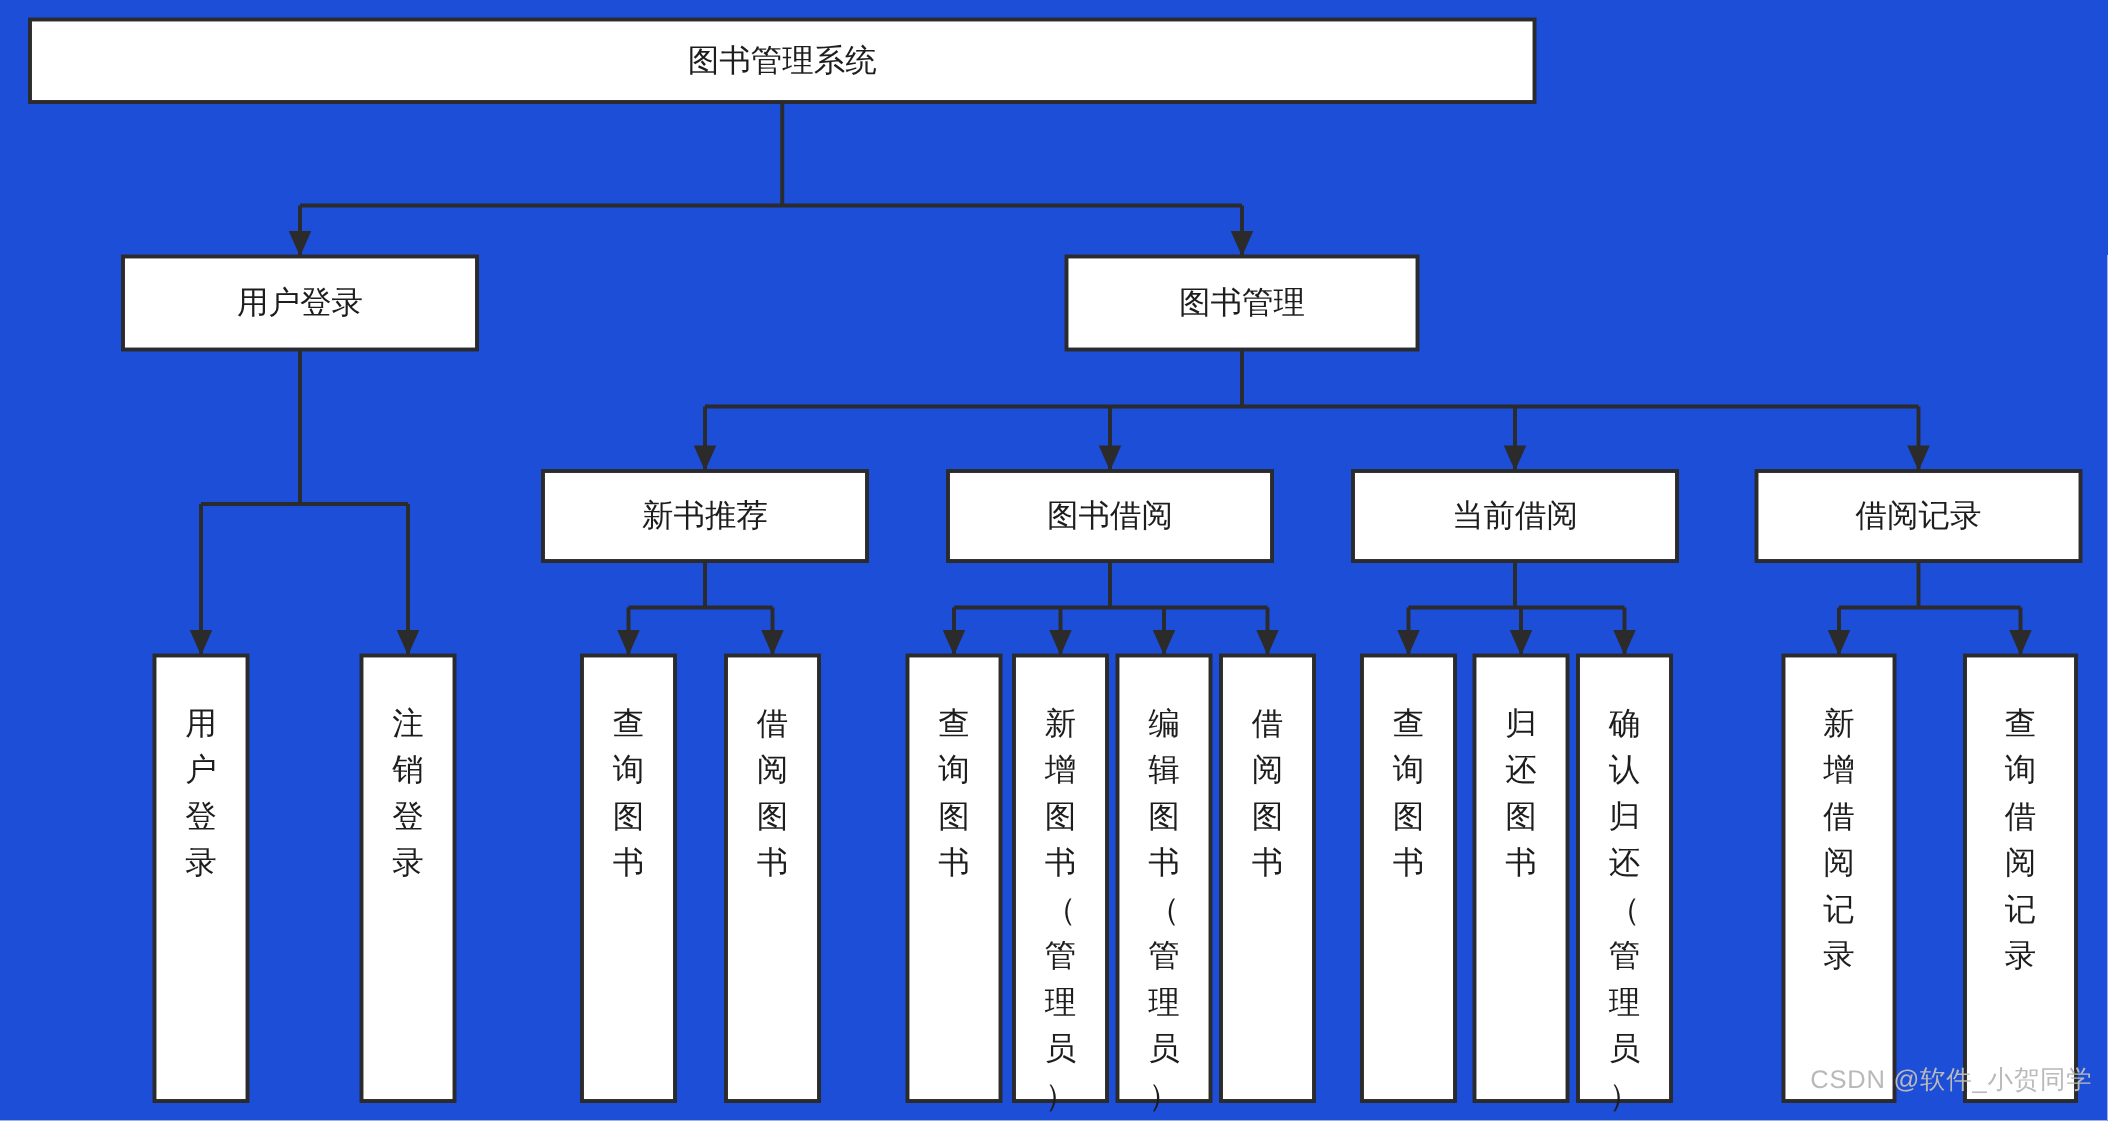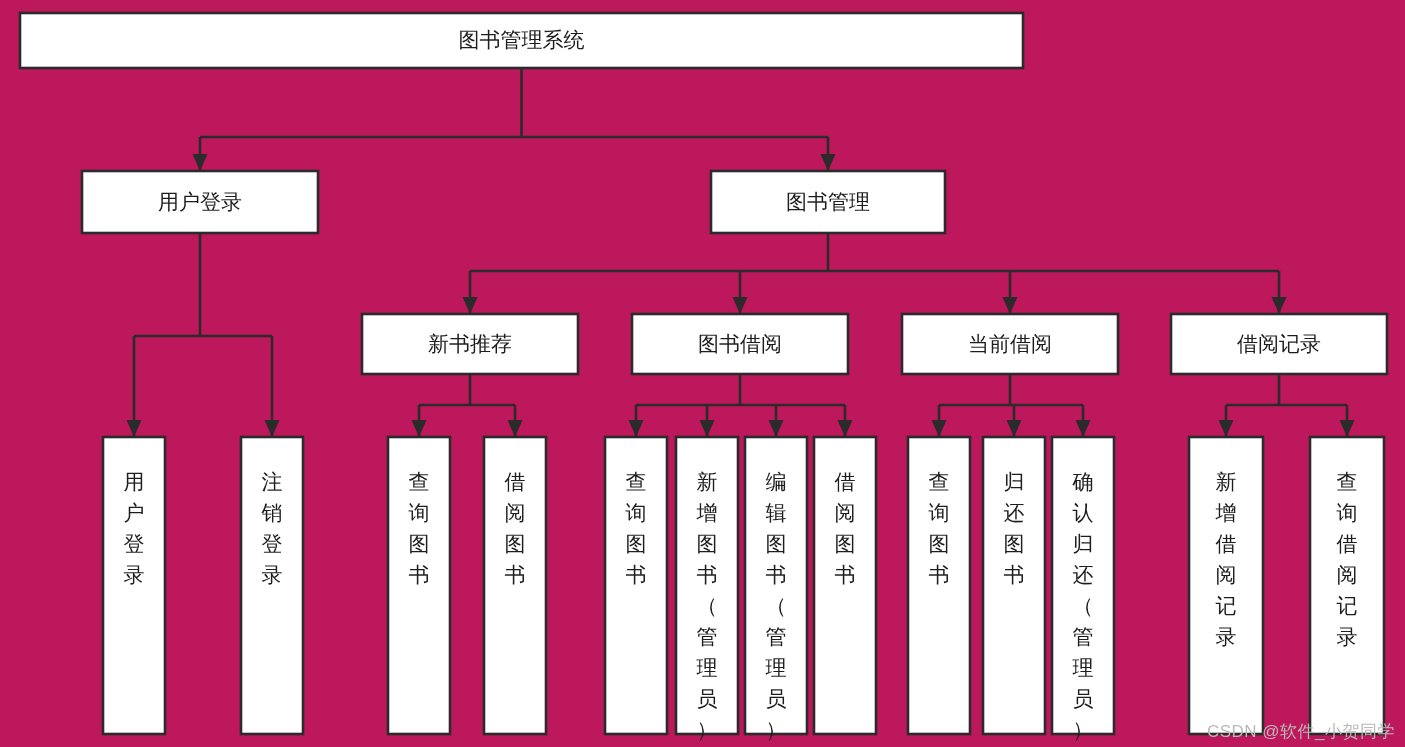--- a/index.html
+++ b/index.html
@@ -8,21 +8,21 @@
     padding: 0;
     background: #ffffff;
   }
   body {
     font-family: "Liberation Sans", "DejaVu Sans", sans-serif;
   }
   #diagram-root {
     position: relative;
     width: 1405px;
     height: 747px;
-    background: #be185d;
+    background: #1d4ed8;
     overflow: hidden;
   }
   svg#flow {
     position: absolute;
     left: 0;
     top: 0;
     width: 1405px;
     height: 747px;
     display: block;
   }
@@ -50,21 +50,21 @@
   }
   .node-label-vertical {
     font-family: "Liberation Sans", "DejaVu Sans", sans-serif;
     fill: #1d1d1d;
     font-size: 21px;
     text-anchor: middle;
   }
   .watermark {
     position: absolute;
     right: 10px;
-    bottom: 4px;
+    bottom: 16px;
     font-family: "Liberation Sans", "DejaVu Sans", sans-serif;
     font-size: 17px;
     color: #b9b9b9;
     letter-spacing: 0.5px;
     white-space: nowrap;
     user-select: none;
   }
 </style>
 </head>
 <body>

